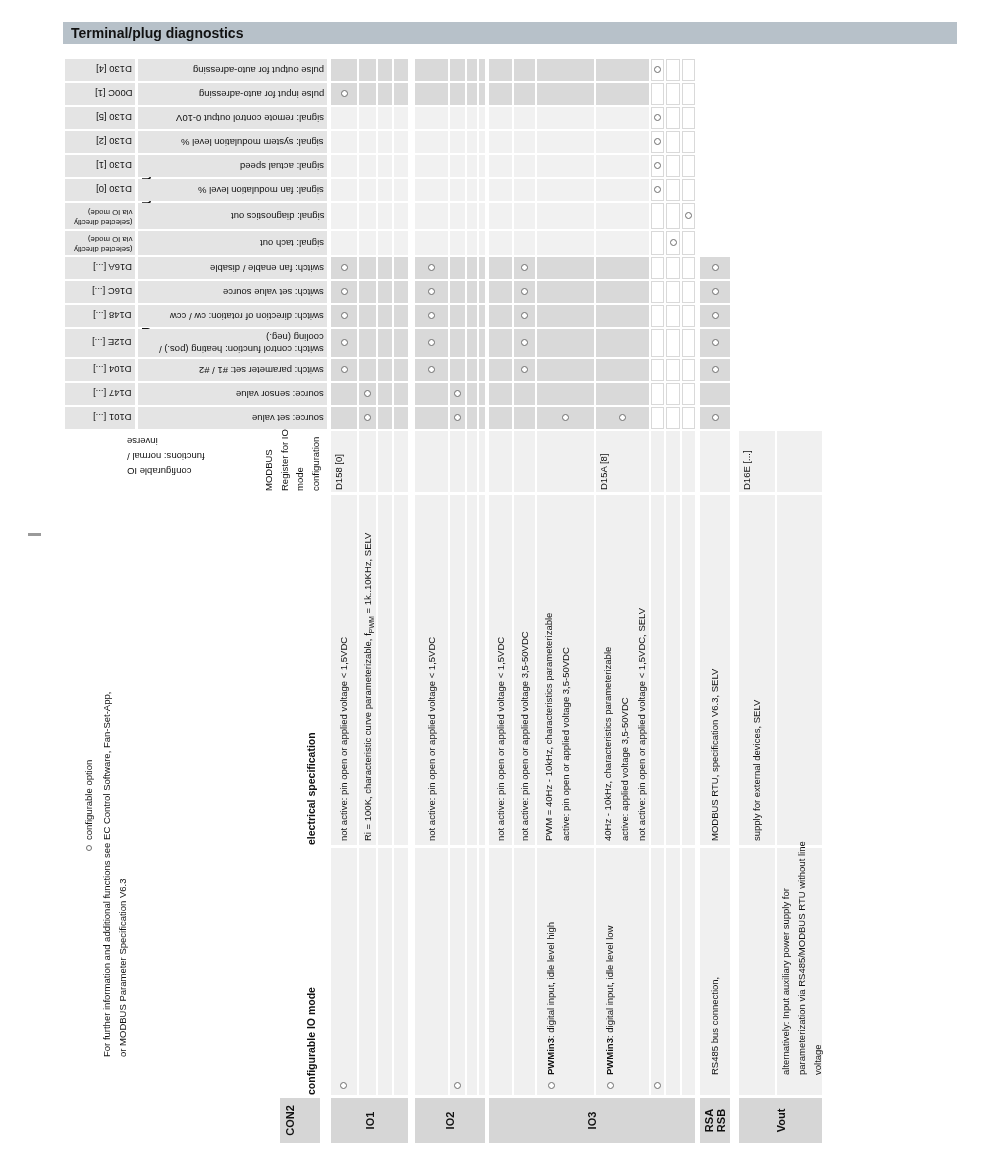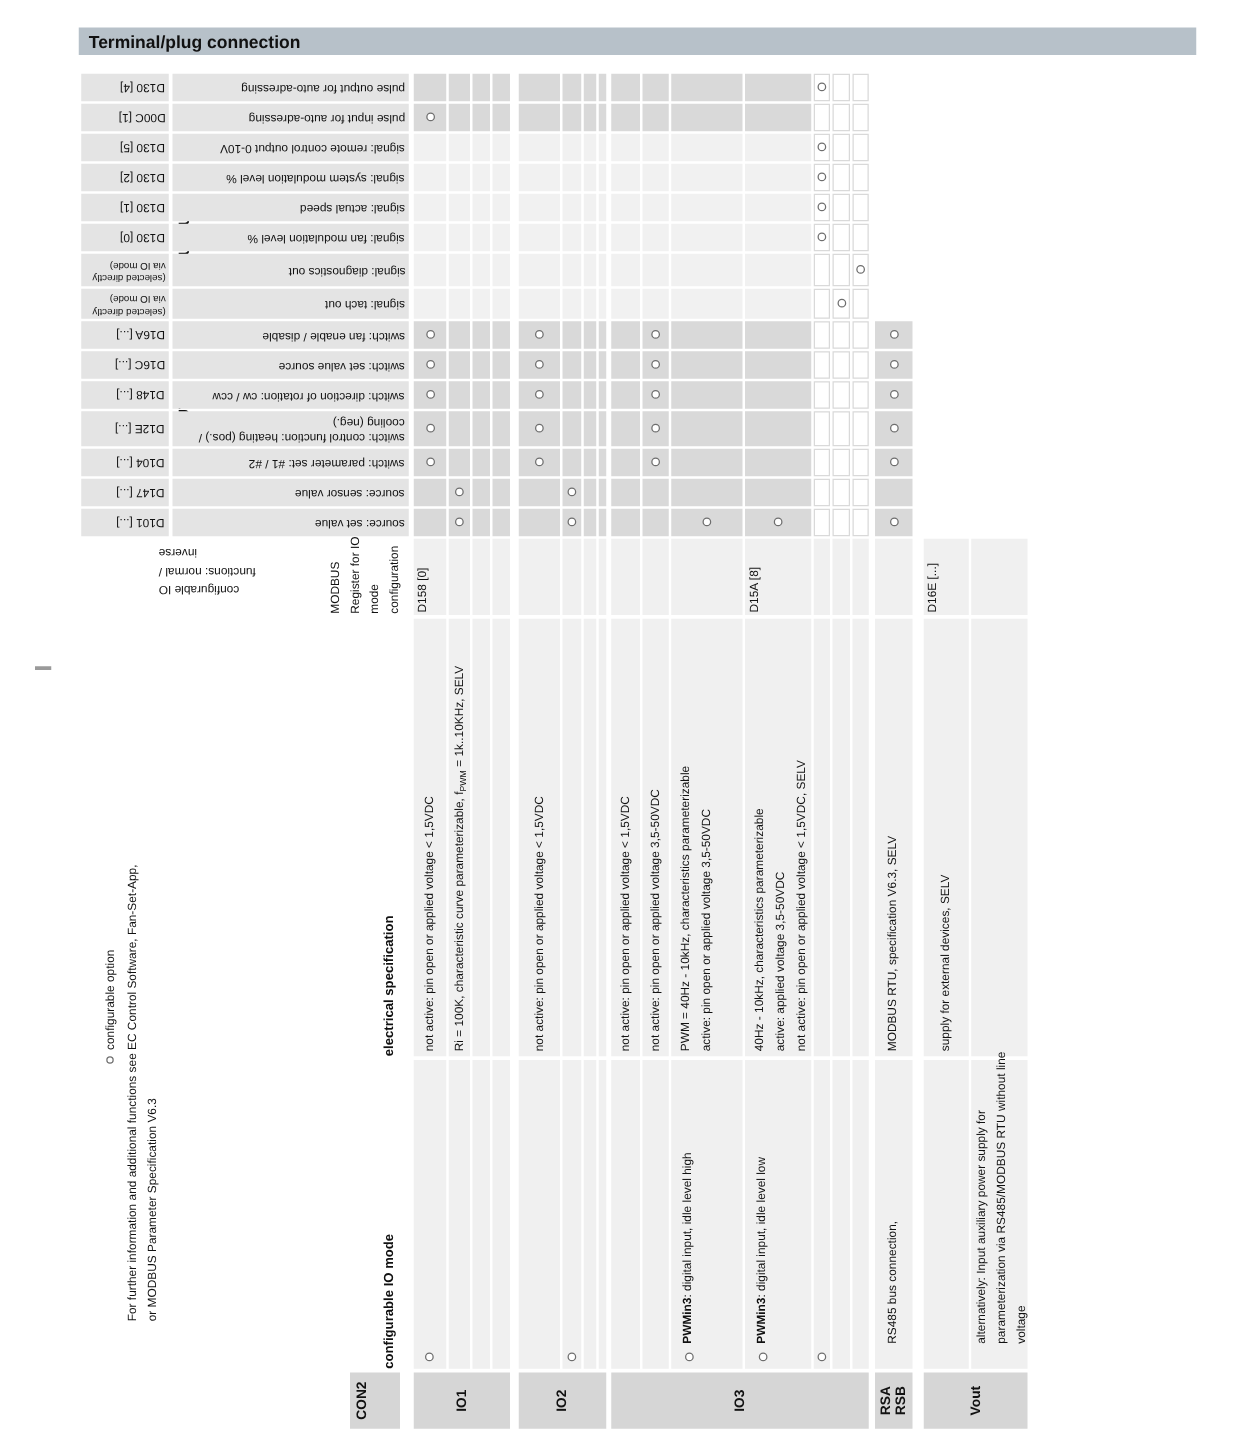--- a/index.html
+++ b/index.html
@@ -33,21 +33,21 @@
   .legend-circle {
     display:inline-block; width:6px; height:6px; border-radius:50%;
     border:1px solid #6e6e6e; background:#fff; box-sizing:border-box; margin-right:5px;
   }
   .hdr { font-weight:bold; font-size:10.5px; }
   .grp-label { font-weight:bold; font-size:11px; }
 </style>
 </head>
 <body>
 
-<div class="abs" id="title-bar" style="background: rgb(183, 193, 201);">Terminal/plug connection</div>
+<div class="abs" id="title-bar" style="background: rgb(183, 193, 201);">Terminal/plug diagnostics</div>
 <div class="abs" id="page-dash"></div>
 
 <div class="abs" id="rot">
 
   <div class="txt" style="left:292px; top:18px;">
     <span class="legend-circle"></span><span>configurable option</span>
   </div>
   <div class="txt" style="left:86px; top:36px;">For further information and additional functions see EC Control Software, Fan-Set-App,</div>
   <div class="txt" style="left:86px; top:52px;">or MODBUS Parameter Specification V6.3</div>
 

